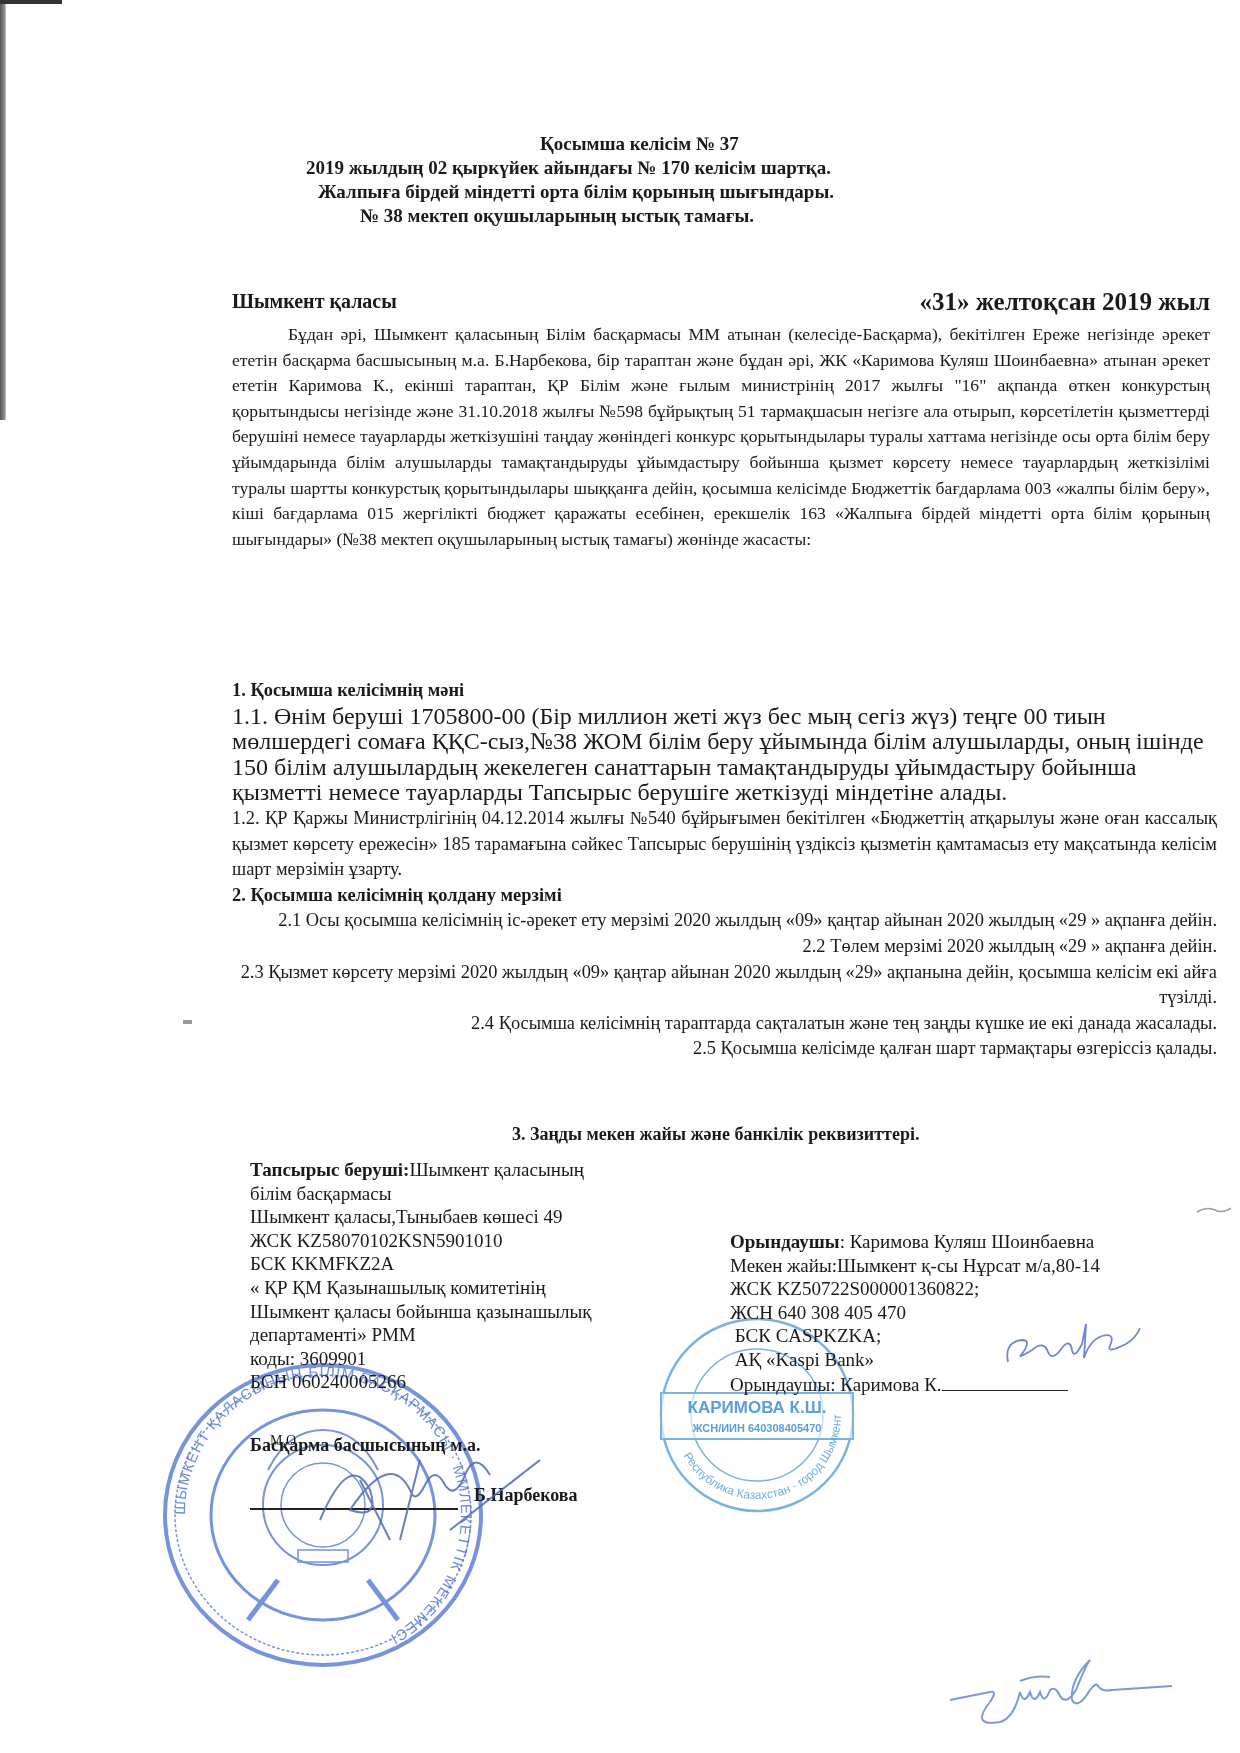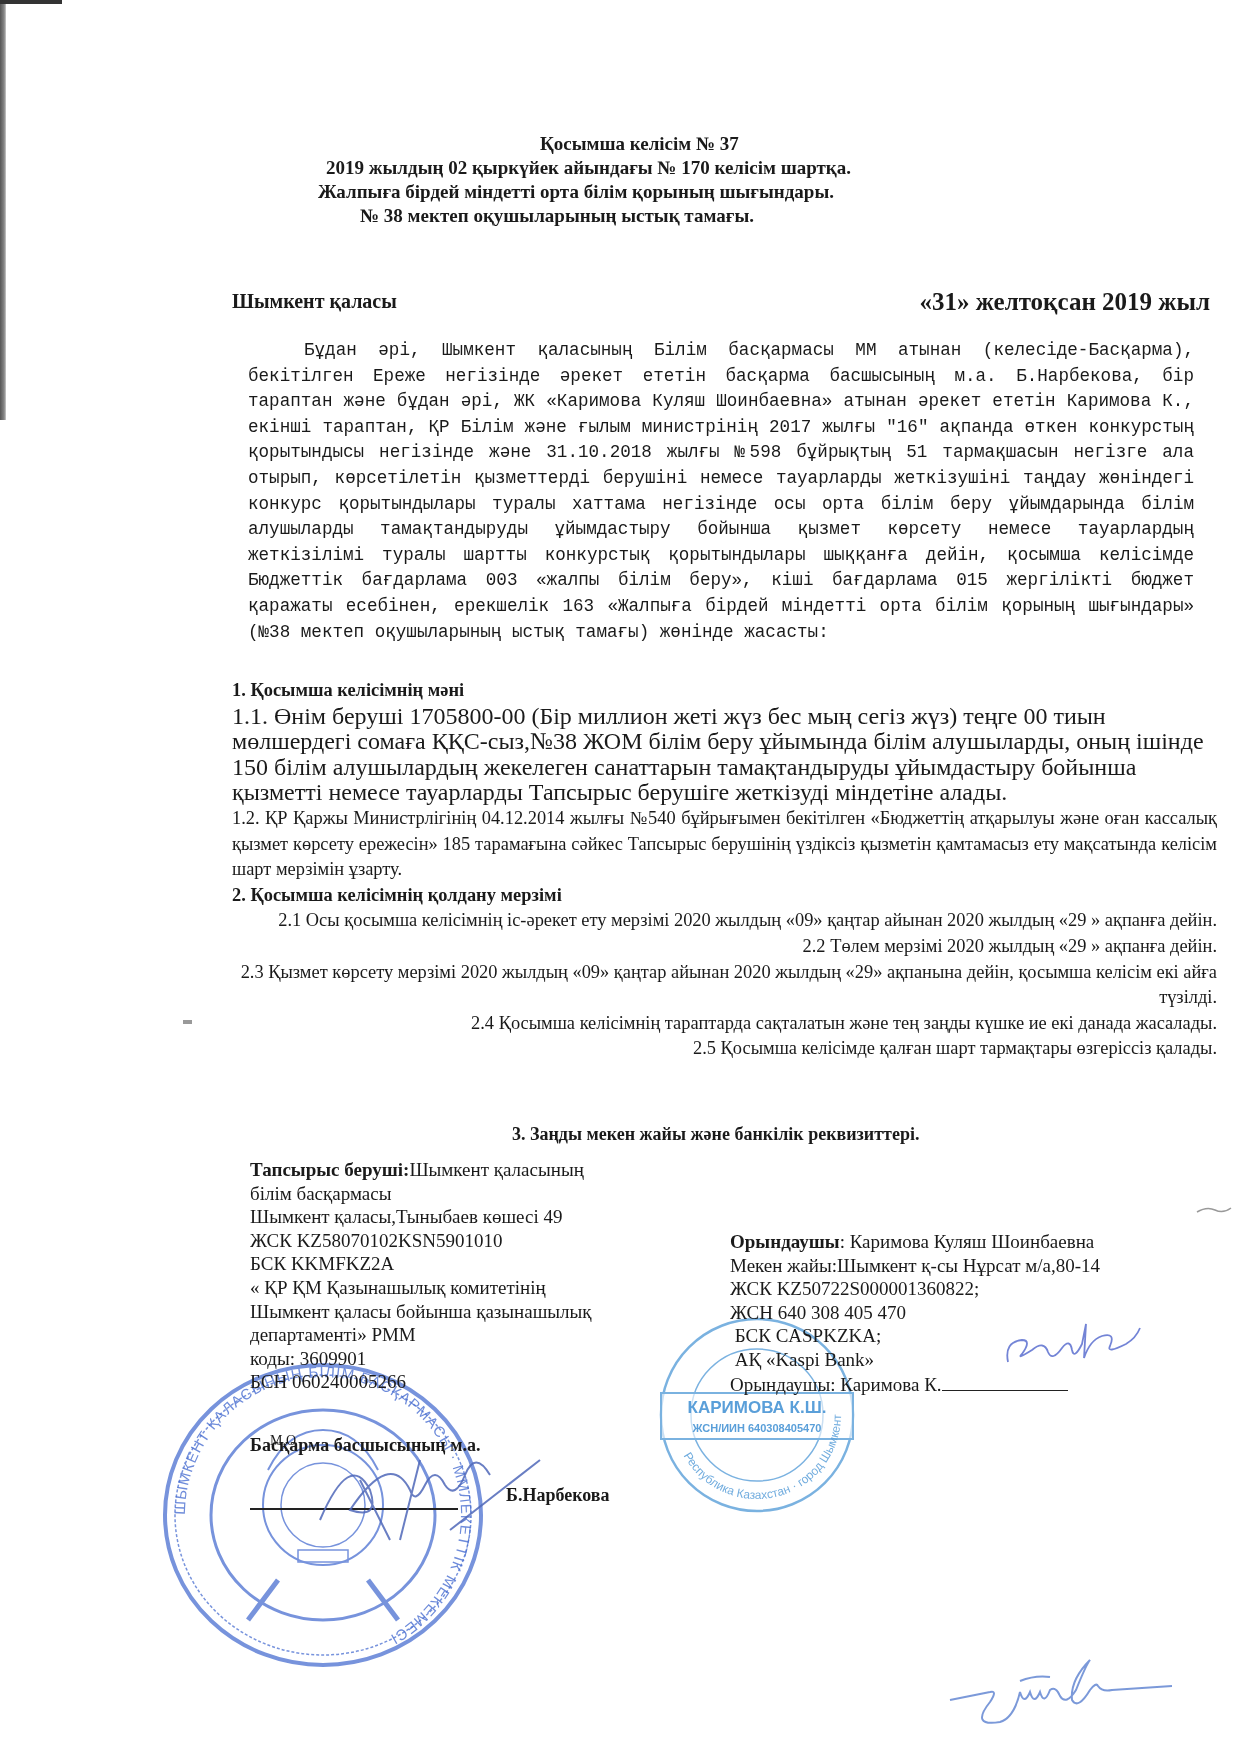--- a/index.html
+++ b/index.html
@@ -7,49 +7,49 @@
       width: 1240px; height: 1753px; position: relative; overflow: hidden;
       background: #ffffff; color: #1a1a1a;
       font-family: "Liberation Serif", "DejaVu Serif", serif;
     }
     .scan-edge-left { position: absolute; left: 0; top: 0; width: 6px; height: 420px; background: linear-gradient(to right, #555 0, #888 70%, #ccc 100%); }
     .scan-edge-top { position: absolute; left: 0; top: 0; width: 62px; height: 4px; background: #333; }
 
     .title-block { position: absolute; top: 132px; left: 0; width: 1240px; font-weight: bold; font-size: 19px; line-height: 24px; }
     .title-block div { position: absolute; white-space: nowrap; }
     .t1 { left: 540px; top: 0; }
-    .t2 { left: 326px; top: 24px; }
+    .t2 { left: 306px; top: 24px; }
     .t3 { left: 318px; top: 48px; }
     .t4 { left: 360px; top: 72px; }
 
     .city { position: absolute; left: 232px; top: 290px; font-weight: bold; font-size: 20px; }
     .date { position: absolute; right: 30px; top: 288px; font-weight: bold; font-size: 25px; }
 
     .body-text {
       position: absolute; left: 232px; top: 322px; width: 978px;
       font-size: 17.6px; line-height: 25.6px; text-align: justify;
       font-family: "Liberation Serif", serif;
     }
-    .body-text p { margin: 16px; font-family: Liberation Mono, monospace; }
+    .body-text p { margin: 0; }
     .indent { text-indent: 56px; }
     .section-h { text-align: center; font-weight: bold; margin: 0; }
     .sec-list { position: absolute; left: 232px; top: 678px; width: 985px; font-size: 18.4px; line-height: 25.6px; font-family: "Liberation Serif", serif; }
     .sec-list p { margin: 0; text-align: justify; }
     .sec-list .left { text-align: right; }
 
     .req-title { position: absolute; left: 512px; top: 1124px; font-weight: bold; font-size: 18px; white-space: nowrap; }
 
     .customer { position: absolute; left: 250px; top: 1158px; width: 440px; font-size: 19px; line-height: 23.6px; }
     .customer div, .contractor div { white-space: nowrap; }
     .b { font-weight: bold; }
     .contractor { position: absolute; left: 730px; top: 1230px; width: 500px; font-size: 19px; line-height: 23.6px; }
     .sig-line { display: inline-block; width: 126px; border-bottom: 1.5px solid #222; height: 18px; vertical-align: baseline; position: relative; }
     .head-sig { position: absolute; left: 250px; top: 1435px; font-size: 18px; font-weight: bold; }
     .head-line { position: absolute; left: 250px; top: 1508px; width: 208px; border-top: 2px solid #222; }
-    .head-name { position: absolute; left: 474px; top: 1485px; font-size: 18px; font-weight: bold; margin-left: 32px; }
+    .head-name { position: absolute; left: 474px; top: 1485px; font-size: 18px; font-weight: bold; }
     .mo { position: absolute; left: 270px; top: 1433px; font-size: 14px; font-weight: normal; }
 
     .stamp { position: absolute; pointer-events: none; }
     .sign { position: absolute; pointer-events: none; }
     .dash-mark { position: absolute; left: 183px; top: 1020px; width: 9px; height: 4px; background: #999; }
   </style>
 </head>
 <body>
 
 <div class="scan-edge-left"></div>

